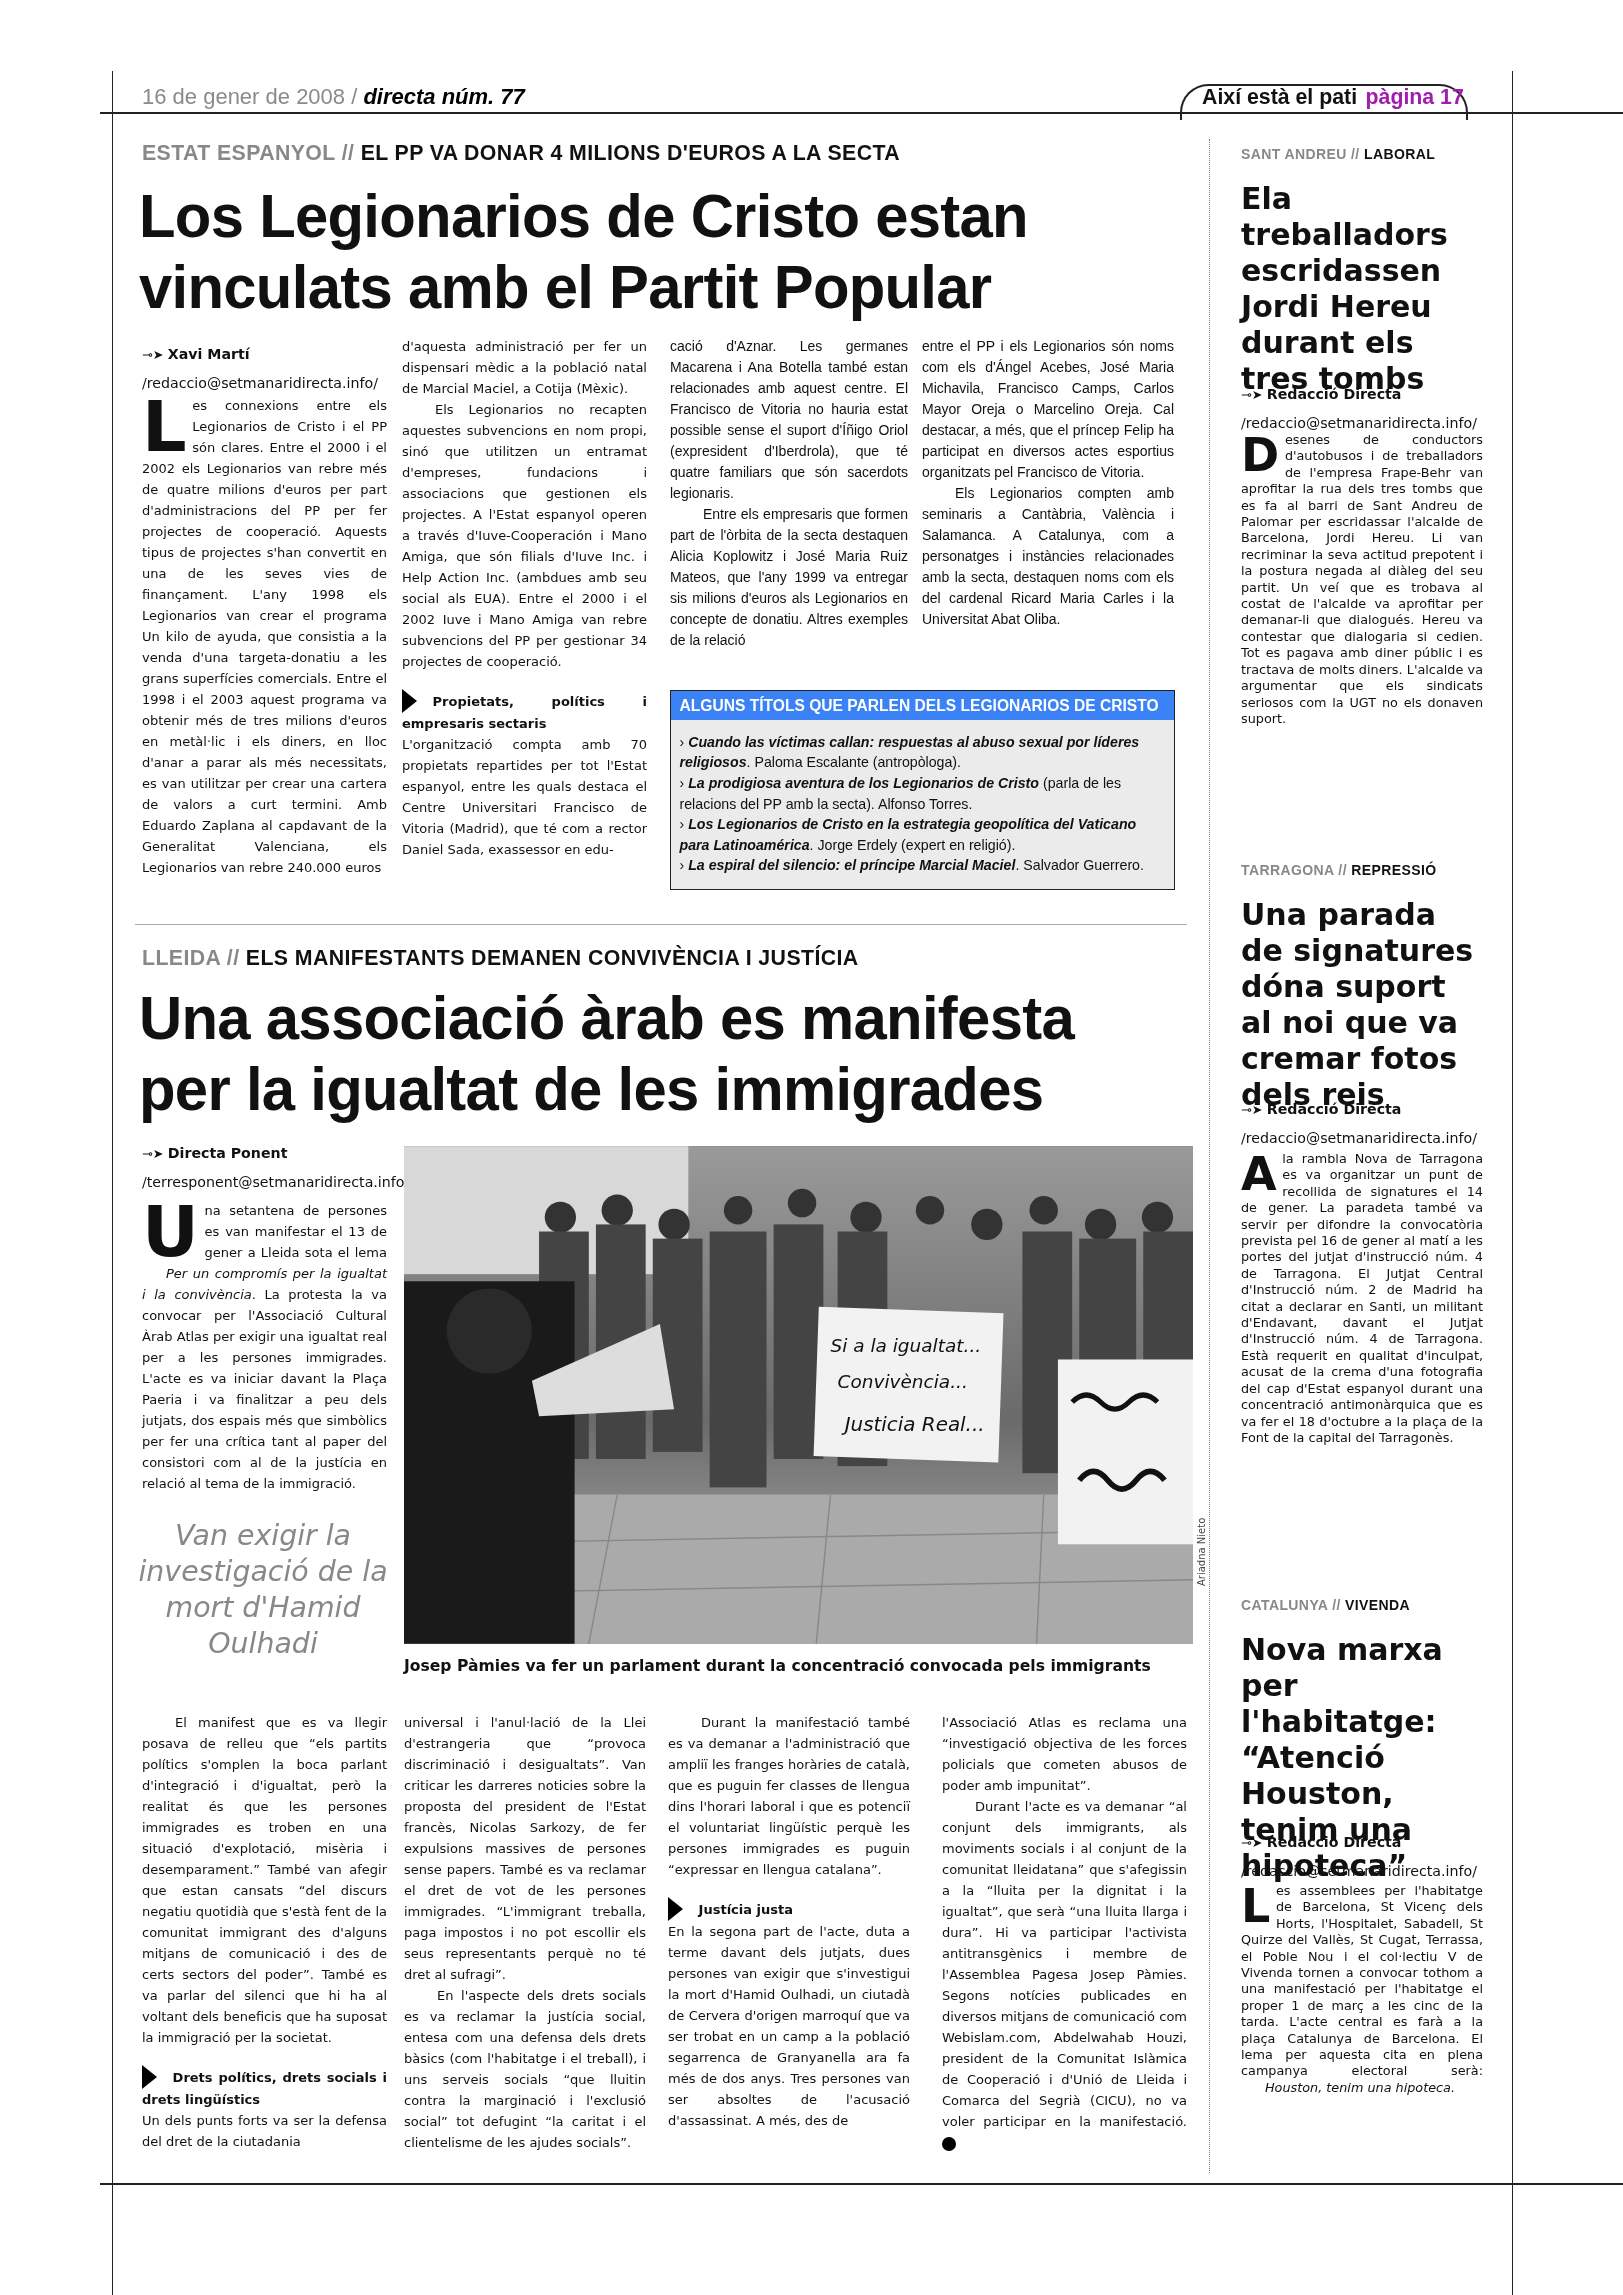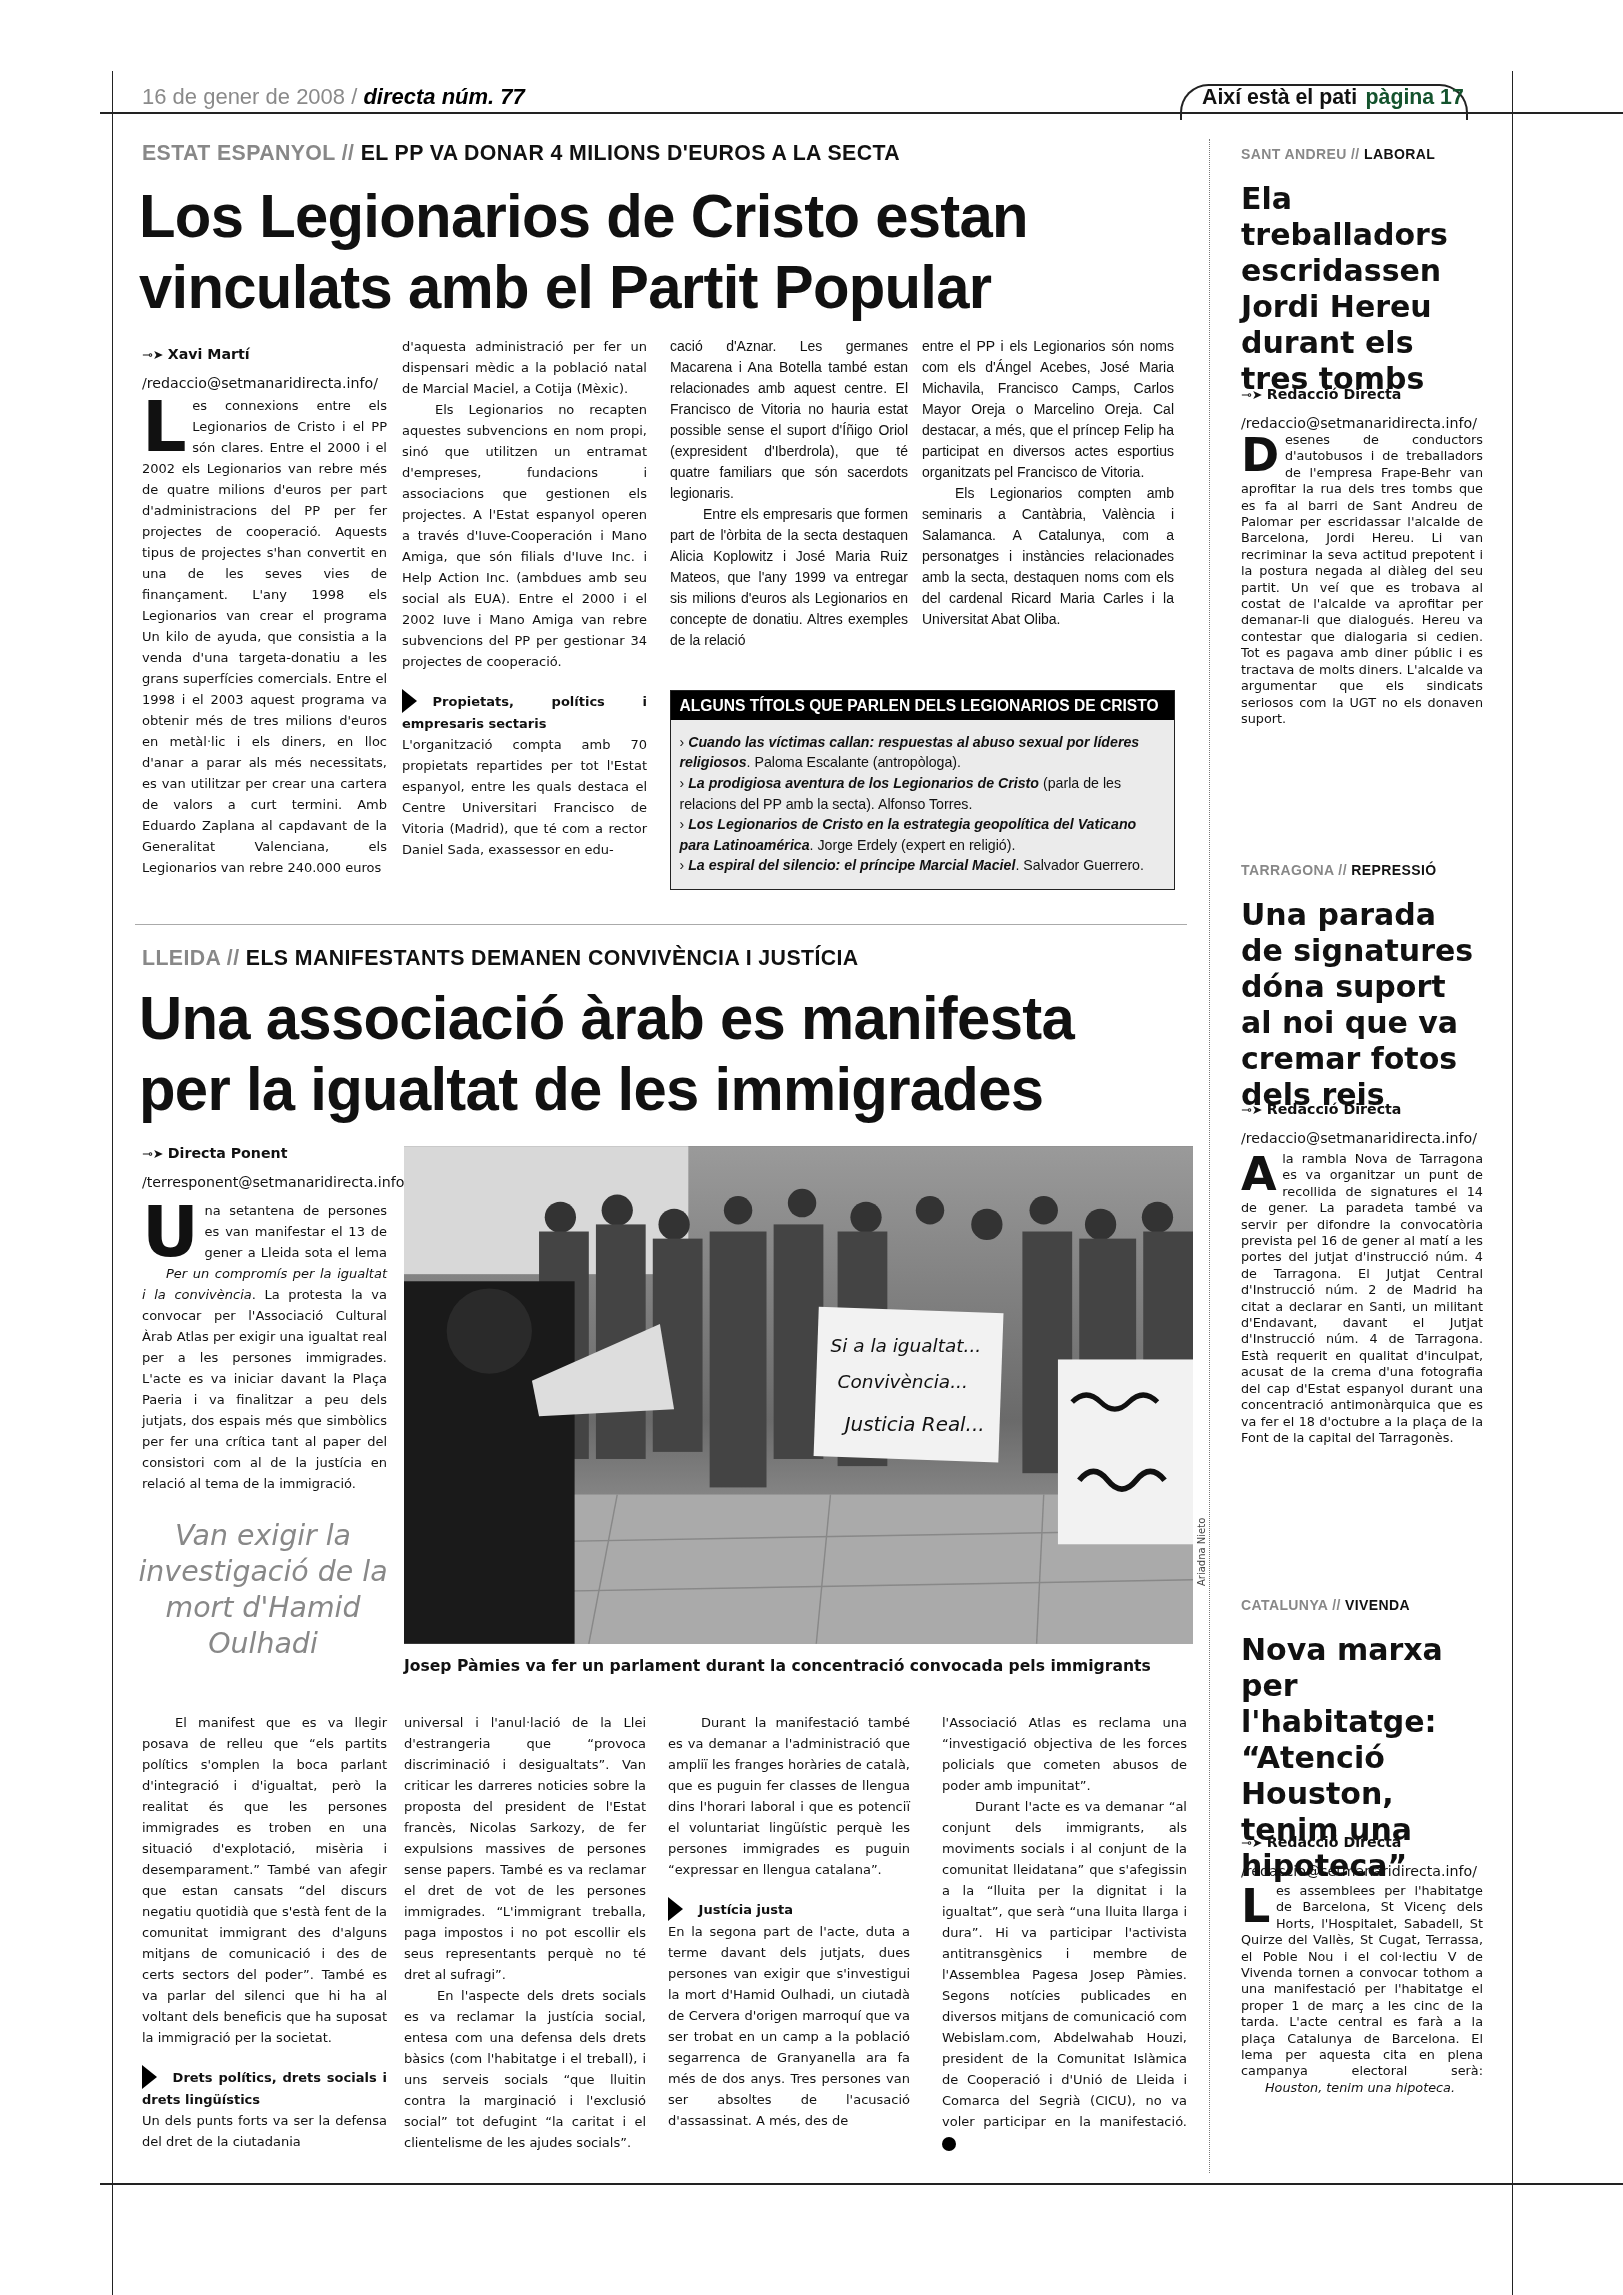--- a/index.html
+++ b/index.html
@@ -8,21 +8,21 @@
   .abs { position:absolute; }
   
   .vline { position:absolute; width:1.4px; background:#222; }
   .hline { position:absolute; height:2.1px; background:#222; }
   .dotted { position:absolute; width:0; border-left:1.4px dotted #777; }
   
   .hdr-left { left:142px; top:84px; font-family:"Liberation Sans Narrow","Liberation Sans", sans-serif; font-size:22px; color:#8a8a8a; }
   .hdr-left b { color:#000; font-style:italic; font-weight:bold; }
   .hdr-tab { left:1180px; top:84px; width:284px; height:34px; border:2.1px solid #222; border-bottom:none; border-radius:28.4px 28.4px 0 0; }
   .hdr-right { left:1202px; top:85px; font-family:"Liberation Sans", sans-serif; font-size:21.3px; font-weight:bold; }
-  .hdr-right .pg { color:#14532d; margin-left:8.5px; }
+  .hdr-right .pg { color:#a21caf; margin-left:8.5px; }
   
   .kicker { font-family:"Liberation Sans", sans-serif; font-weight:bold; font-size:21.3px; text-transform:uppercase; letter-spacing:0.4px; }
   .kicker .grey { color:#888; }
   .kicker .sep { color:#888; }
   .kicker-sm { font-size:14px; }
   
   .hl-big { font-family:"Liberation Sans", sans-serif; font-weight:bold; font-size:61px; line-height:71px; letter-spacing:-0.7px; transform:scaleX(0.98); transform-origin:left; }
   .hl-side { font-family:"DejaVu Sans", sans-serif; font-weight:bold; font-size:30px; line-height:36px; }
   
   .byline { font-size:14.2px; line-height:28px; }
@@ -33,21 +33,21 @@
   .col.narrow { font-family:"Liberation Sans", sans-serif; font-size:14px; line-height:21px; }
   .col p { margin:0; text-indent:0; }
   .col p.ind { text-indent:33px; }
   .dropcap { float:left; font-family:"DejaVu Sans", sans-serif; font-weight:bold; font-size:70px; line-height:58px; margin:2.8px 5.7px 0 0; }
   .dropcap.sm { font-size:46px; line-height:40px; }
   .subhead { font-weight:bold; margin-top:17px; }
   .subhead .tri { display:inline-block; width:0; height:0; border-top:12.8px solid transparent; border-bottom:12.8px solid transparent; border-left:15.6px solid #000; vertical-align:-7.1px; margin-right:15.6px; }
   .it { font-style:italic;margin-left:24px; }
   
   .box { position:absolute; left:670px; top:690px; width:503px; height:198px; background:#ebebeb; border:1.4px solid #222; }
-  .box-title { background:#000000; color:#fff; font-family:"Liberation Sans", sans-serif; font-weight:bold; font-size:15.6px; padding:5.7px 8.5px; }
+  .box-title { background:#3b82f6; color:#fff; font-family:"Liberation Sans", sans-serif; font-weight:bold; font-size:15.6px; padding:5.7px 8.5px; }
   .box-body { font-family:"Liberation Sans", sans-serif; font-size:14.2px; line-height:20.6px; padding:11.4px 8.5px; }
   .box-body .bt { font-weight:bold; font-style:italic; }
   
   .photo { position:absolute; left:404px; top:1146px; width:789px; height:498px; overflow:hidden; background:#777; }
   .credit { position:absolute; left:1196px; top:1586px; font-size:10px; color:#444; transform:rotate(-90deg); transform-origin:left top; white-space:nowrap; }
   .caption { position:absolute; left:404px; top:1657px; font-weight:bold; font-size:15.6px; }
   .pull { position:absolute; left:135px; top:1518px; width:256px; text-align:center; font-style:italic; color:#888; font-size:28.4px; line-height:36px; }
   .endmark { display:inline-block; width:14.2px; height:14.2px; border-radius:50%; background:#000; color:#fff; font-size:9.2px; text-align:center; line-height:14.2px; font-weight:bold; }
 </style>
 </head>

